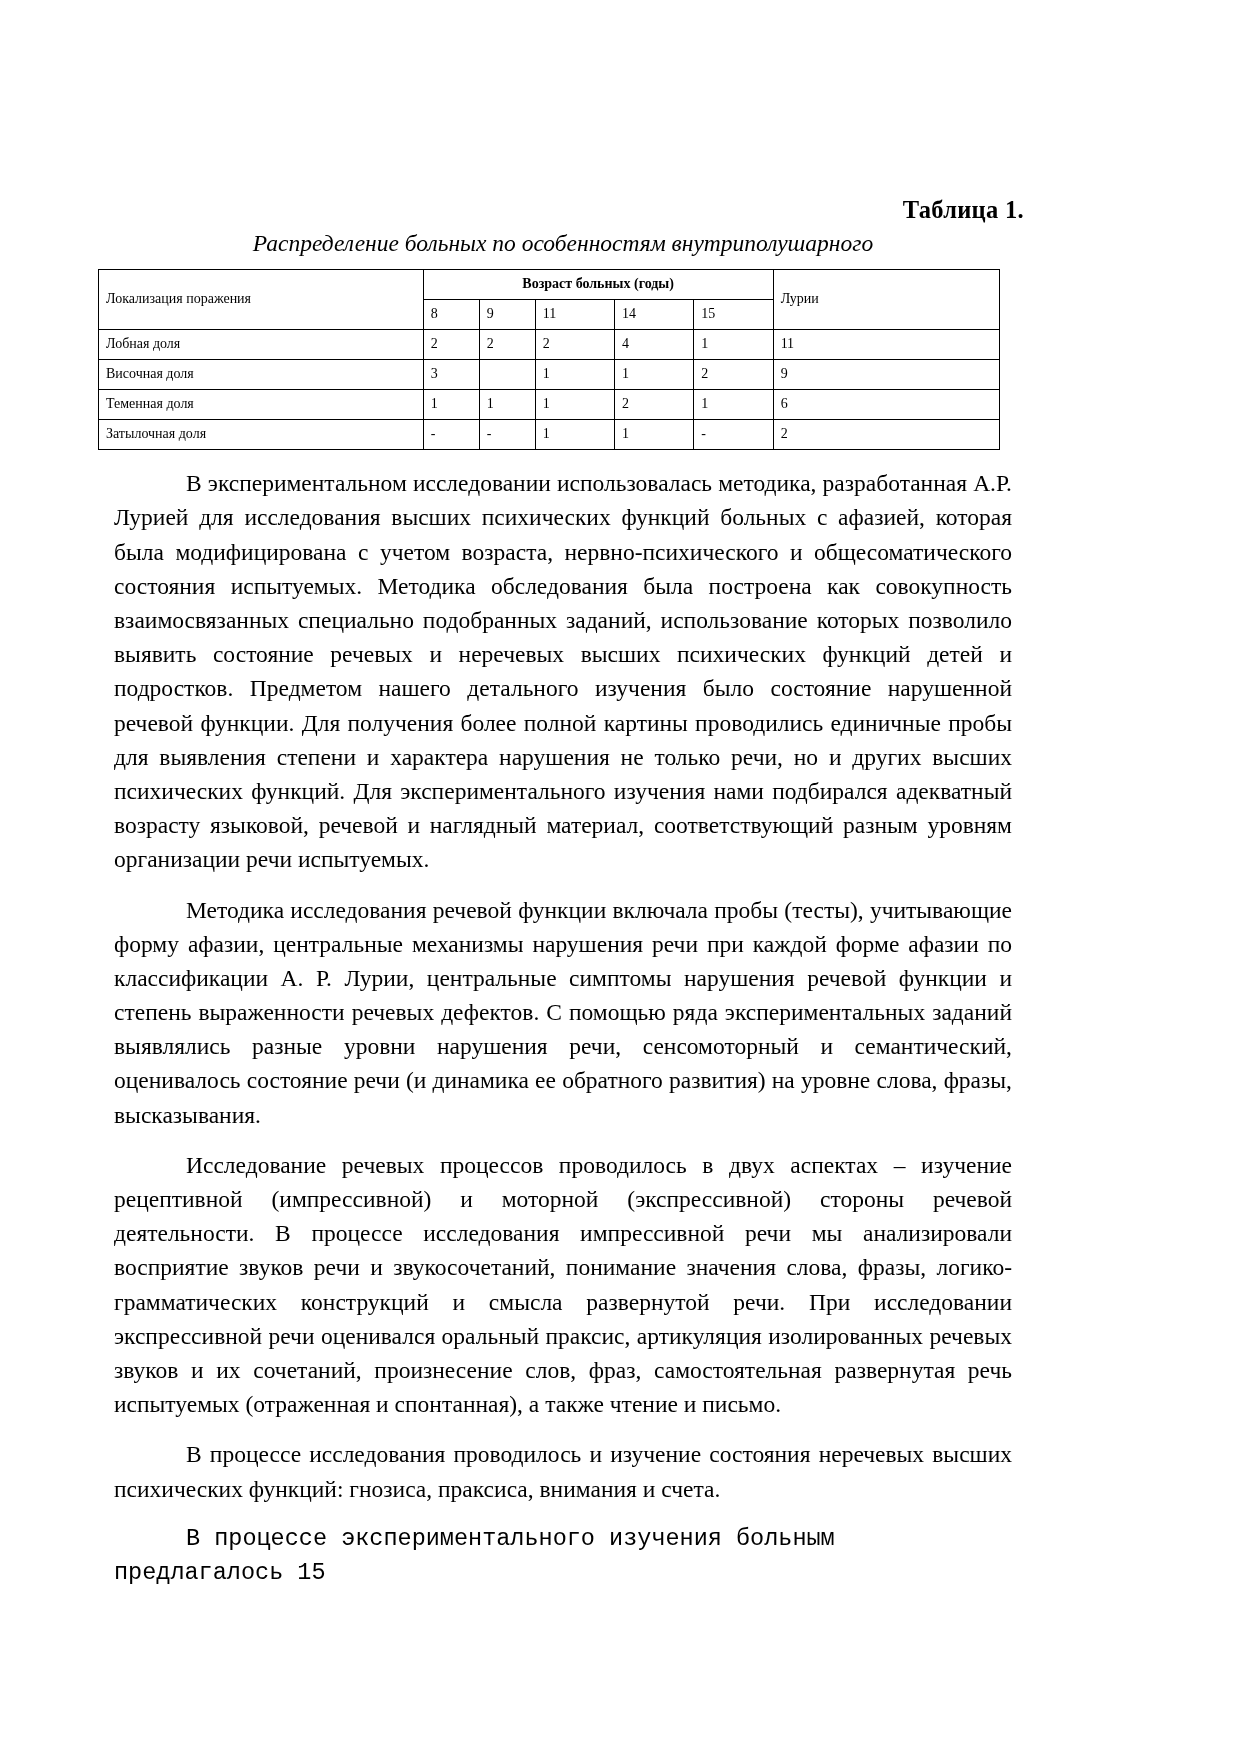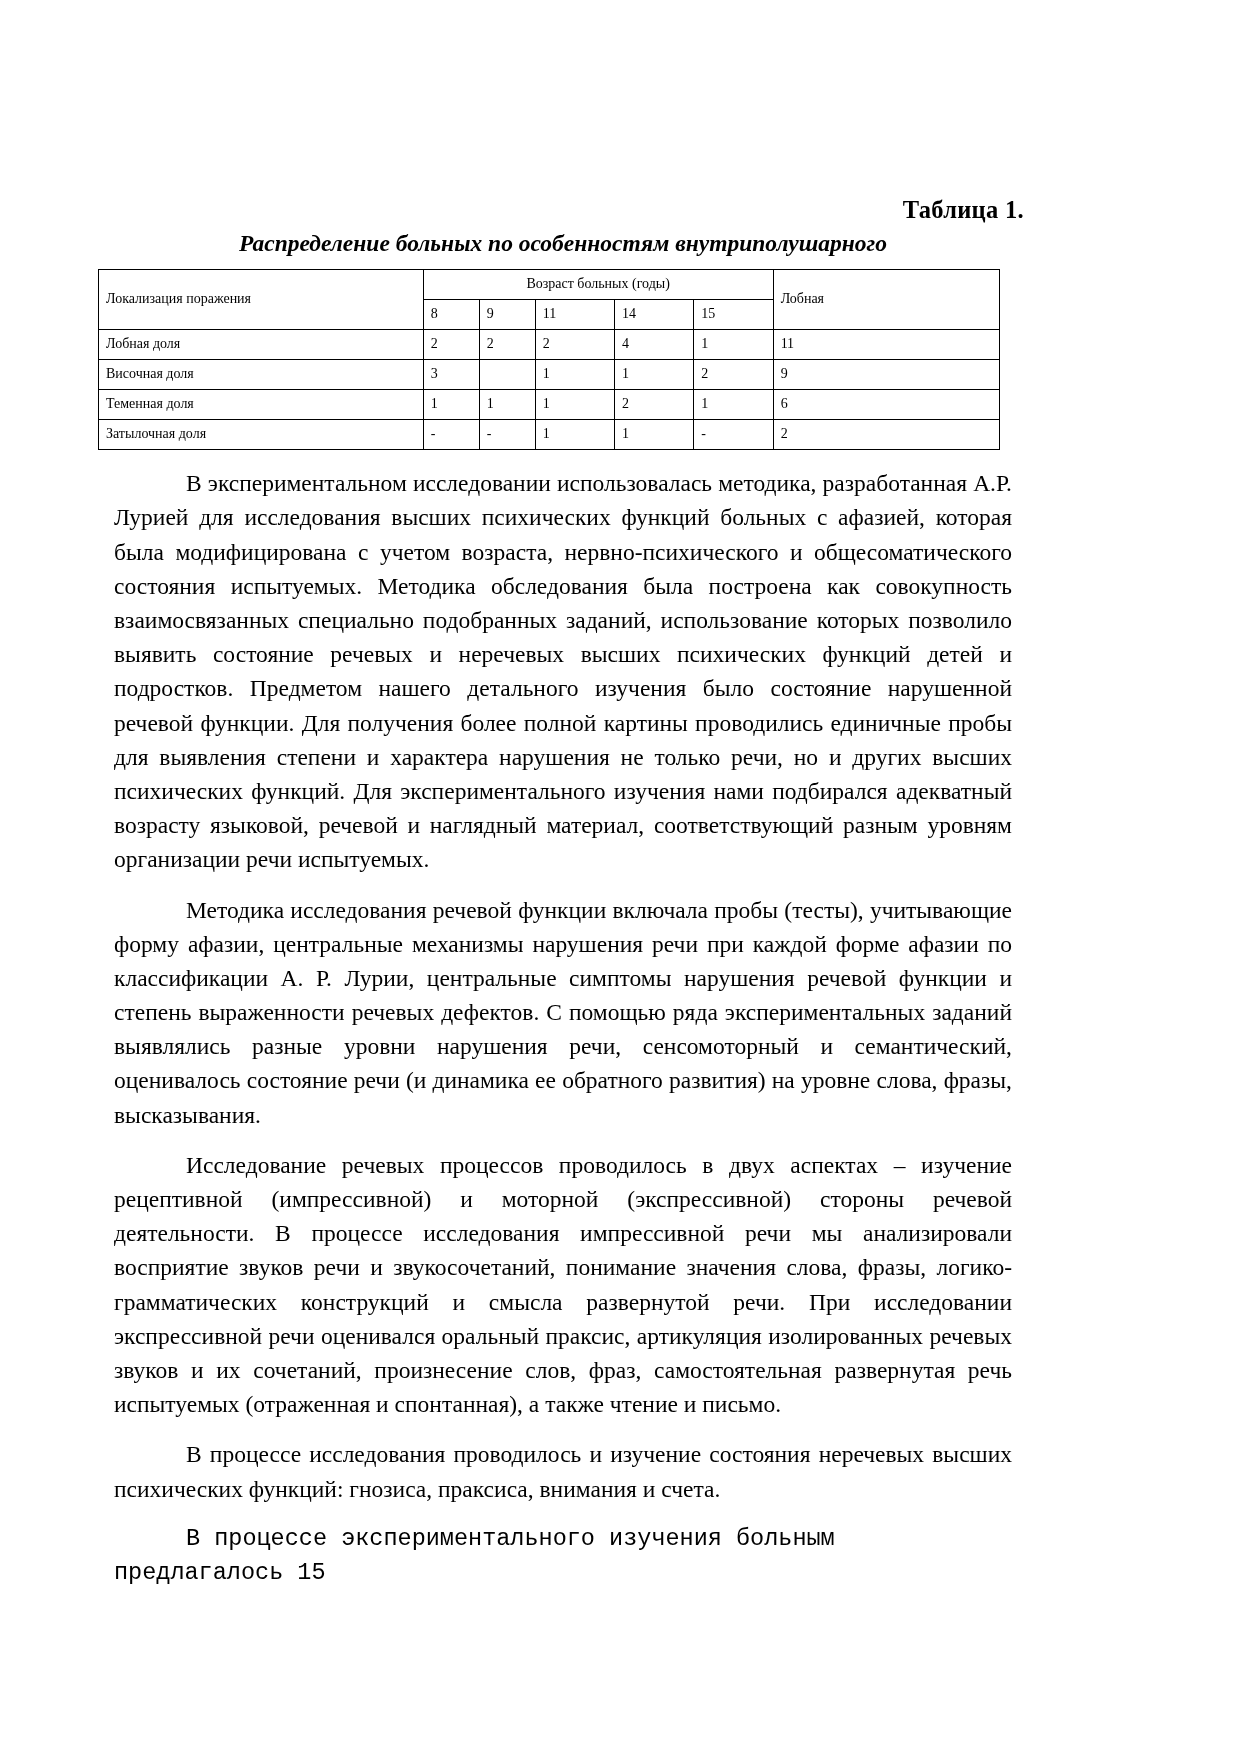--- a/index.html
+++ b/index.html
@@ -37,21 +37,21 @@
     text-align: right;
     font-weight: bold;
     font-size: 24.5px;
     letter-spacing: 0.3px;
     line-height: 1.18;
     margin: 0 0 2px 0;
     padding-right: 4px;
   }
   .table-title {
     text-align: center;
-    font-weight: bold;
+    font-weight: normal;
     font-style: italic;
     font-size: 23.5px;
     line-height: 1.42;
     margin: 0;
     padding: 0 58px;
   }
   .table-title .tline { display: block; }
 
   
   table.loc-table {
@@ -69,20 +69,21 @@
     vertical-align: middle;
     font-weight: normal;
     line-height: 1.18;
     height: 30px;
     box-sizing: border-box;
     white-space: nowrap;
     overflow: hidden;
   }
   table.loc-table th.age-group {
     text-align: center;
+    font-weight: bold;
   }
   .col-loc    { width: 307px; }
   .col-age    { width: 53px; }
   .col-age-w  { width: 75px; }
   .col-total  { width: 214px; }
 
   
   .body-text {
     margin-top: 4px;
   }
@@ -119,21 +120,21 @@
         <col class="col-age">
         <col class="col-age-w">
         <col class="col-age-w">
         <col class="col-age-w">
         <col class="col-total">
       </colgroup>
       <thead>
         <tr>
           <th rowspan="2">Локализация поражения</th>
           <th class="age-group" colspan="5">Возраст больных (годы)</th>
-          <th rowspan="2">Лобная</th>
+          <th rowspan="2">Лурии</th>
         </tr>
         <tr>
           <th>8</th>
           <th>9</th>
           <th>11</th>
           <th>14</th>
           <th>15</th>
         </tr>
       </thead>
       <tbody>

